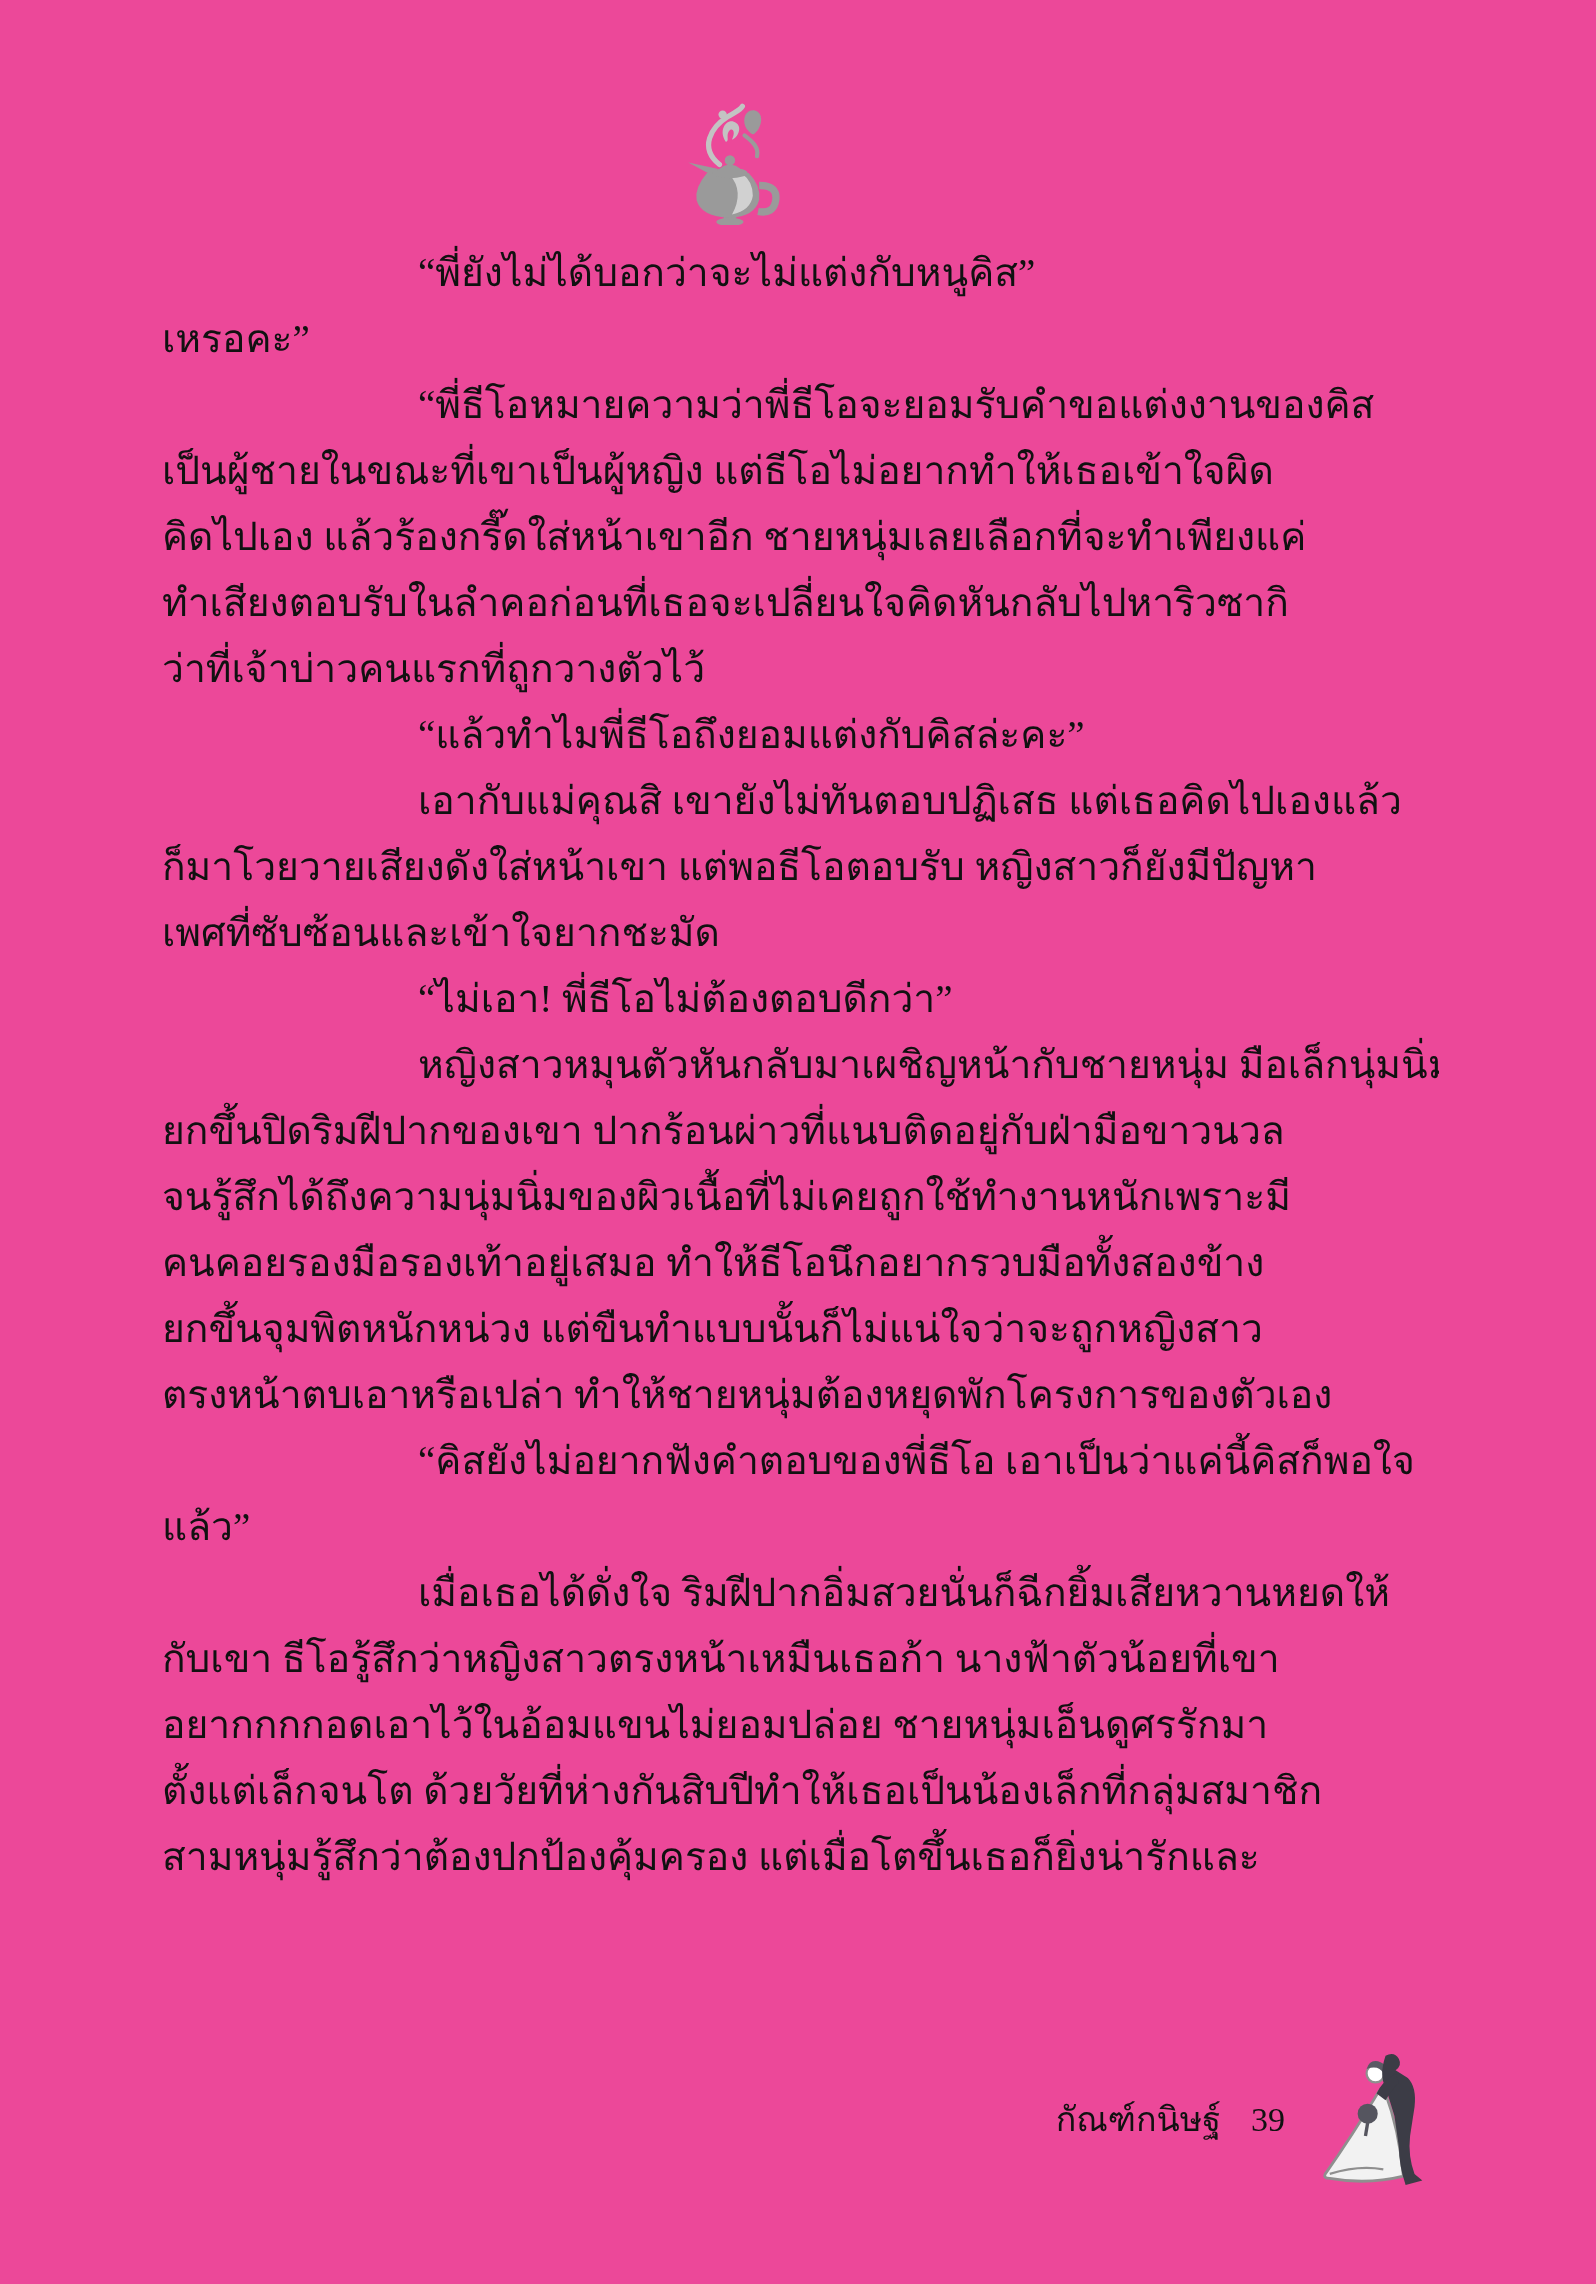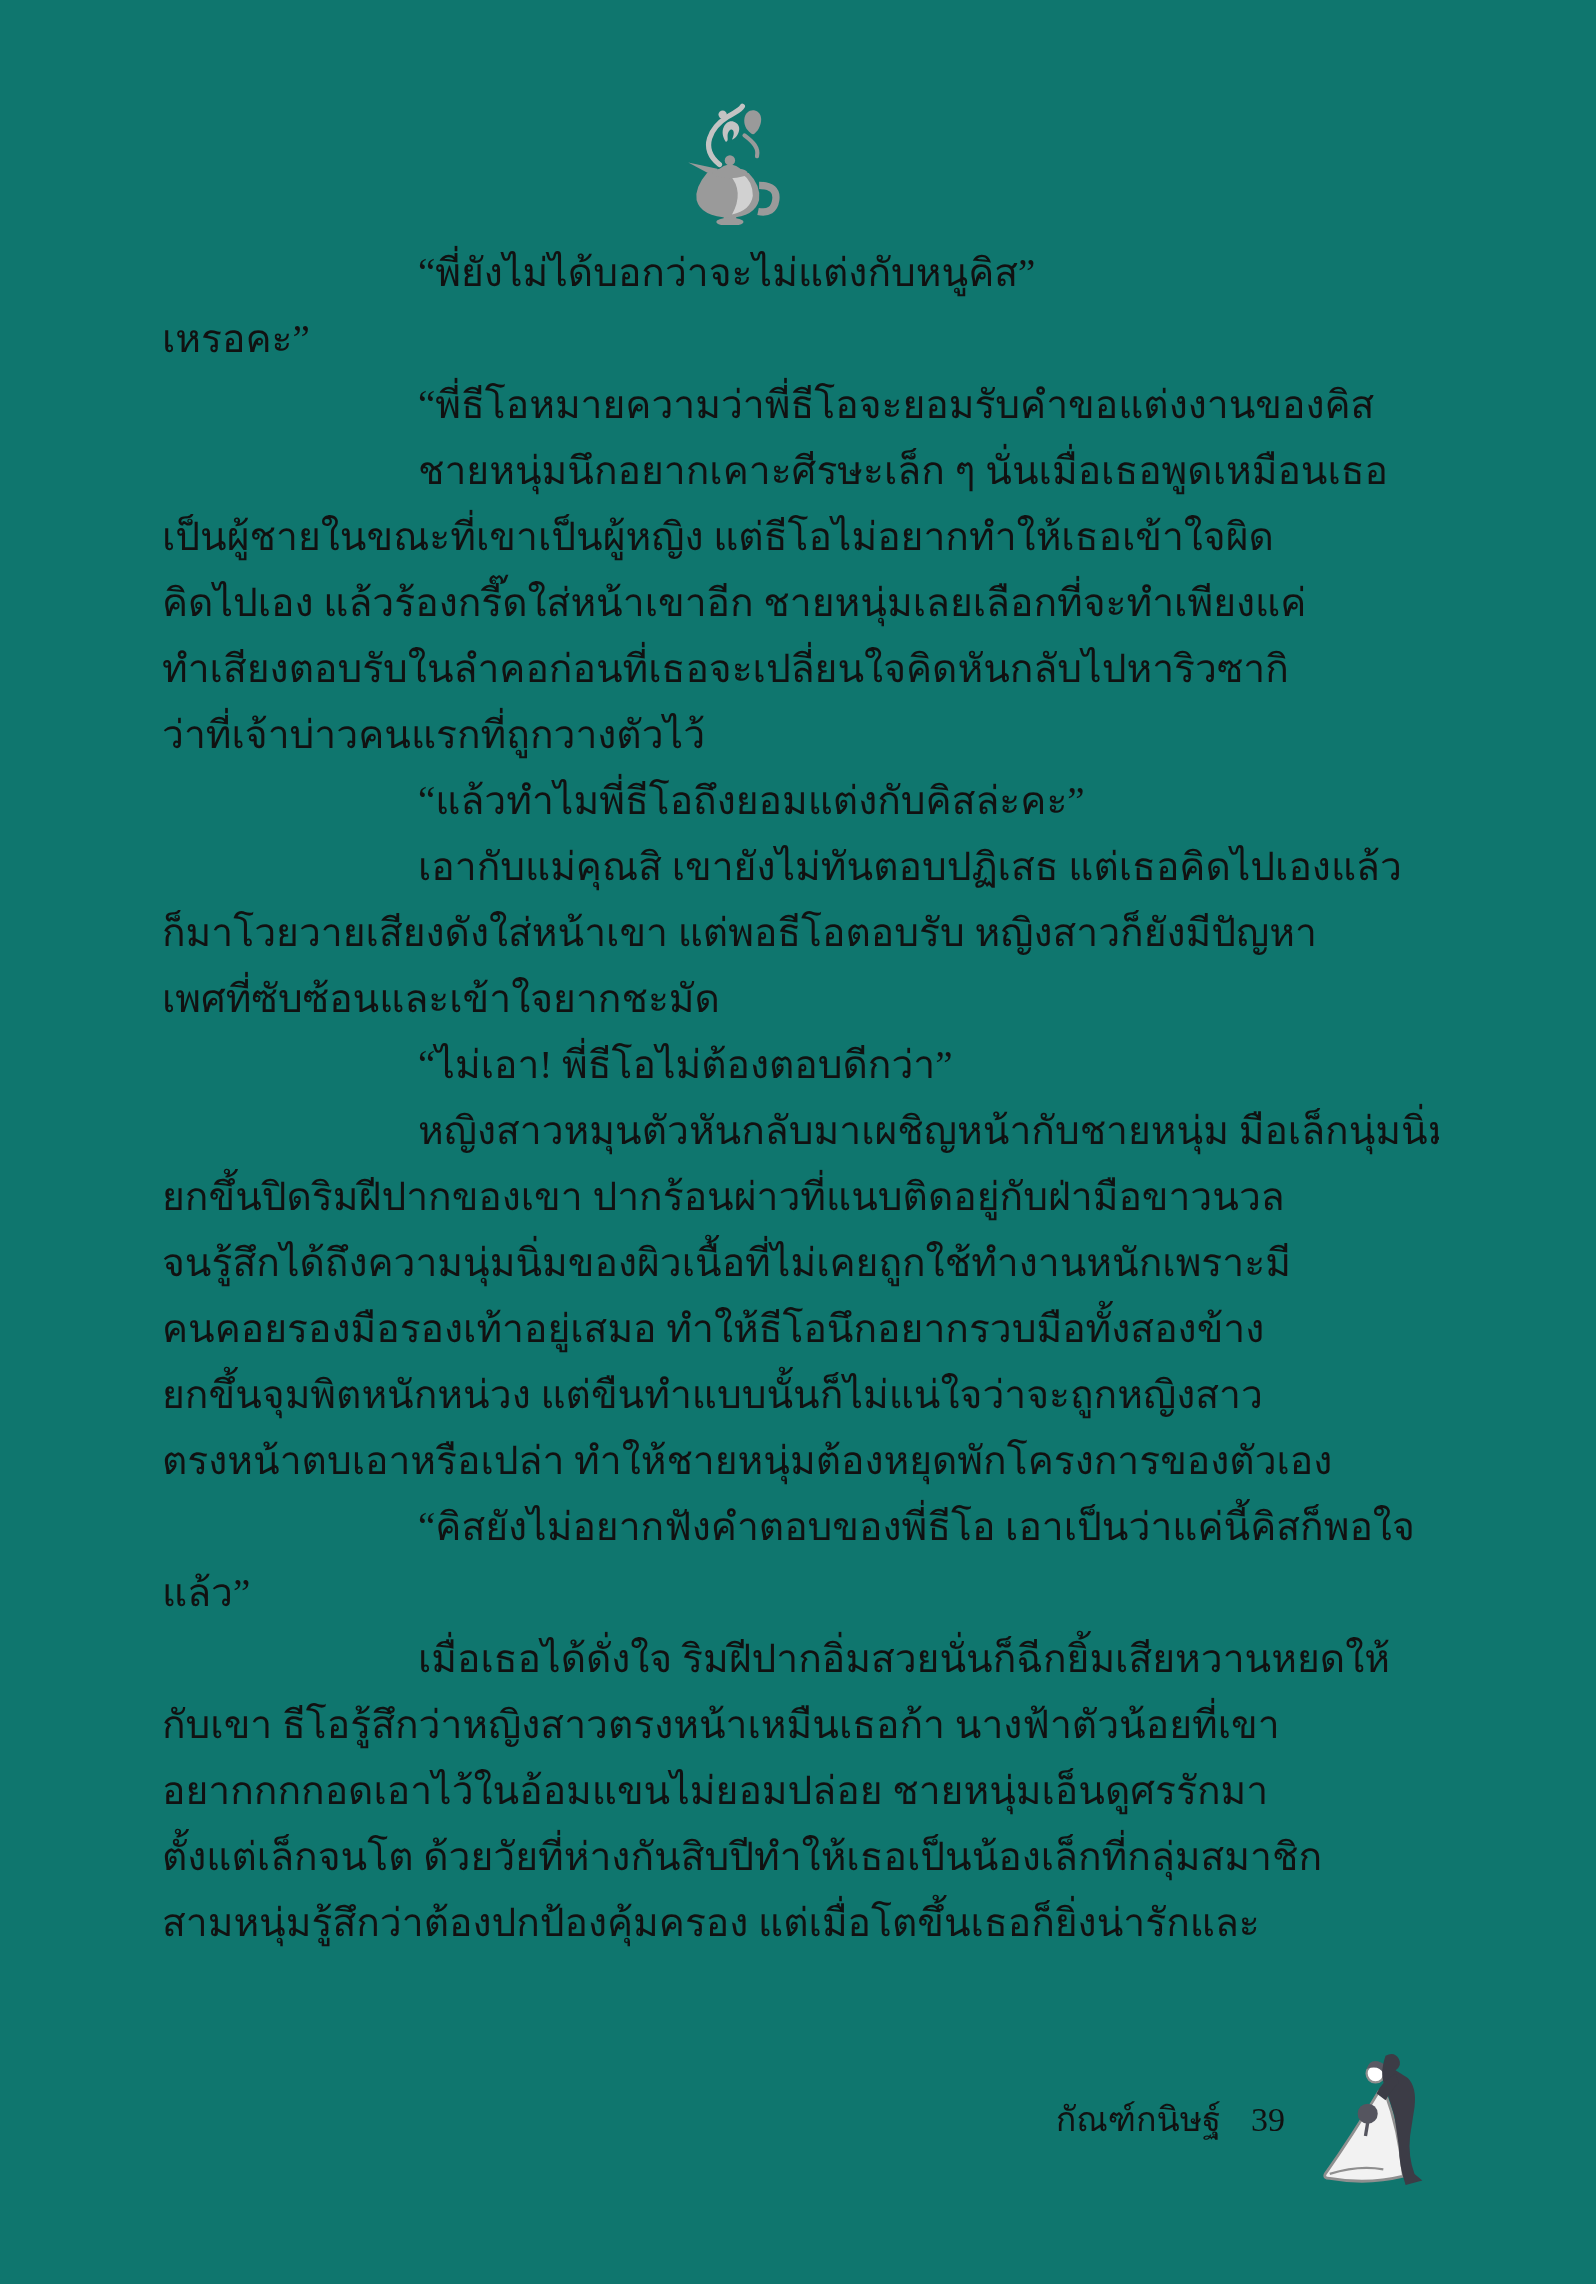--- a/index.html
+++ b/index.html
@@ -1,19 +1,19 @@
 <!DOCTYPE html>
 <html style="font-size:14.3px"><head>
 <meta charset="utf-8">
 <style>
   html,body{margin:0;padding:0;background:#e8e8e8;}
   .page{
     position:relative;
     width:1597px;height:2285px;
-    background:#0f766e;
+    background:#ec4899;
     overflow:hidden;
     font-family:"Liberation Serif","DejaVu Serif",serif;
     color:#111111;
   }
   .ornament{
     position:absolute;top:100px;left:679px;width:106px;height:125px;
   }
   .body-text{
     position:absolute;top:240px;left:162px;width:1277px;
     font-size:39px;line-height:66px;
@@ -62,21 +62,20 @@
 
       <rect x="42" y="111" width="12" height="5" fill="#9a9a9a"></rect>
       <ellipse cx="48" cy="117" rx="13" ry="4" fill="#9a9a9a"></ellipse>
     </svg>
   </div>
 
   <div class="body-text">
       <div class="line indent">“พี่ยังไม่ได้บอกว่าจะไม่แต่งกับหนูคิส”</div>
       <div class="line">เหรอคะ”</div>
       <div class="line indent">“พี่ธีโอหมายความว่าพี่ธีโอจะยอมรับคำขอแต่งงานของคิส</div>
-      <div class="line indent">ชายหนุ่มนึกอยากเคาะศีรษะเล็ก ๆ นั่นเมื่อเธอพูดเหมือนเธอ</div>
       <div class="line">เป็นผู้ชายในขณะที่เขาเป็นผู้หญิง แต่ธีโอไม่อยากทำให้เธอเข้าใจผิด</div>
       <div class="line">คิดไปเอง แล้วร้องกรี๊ดใส่หน้าเขาอีก ชายหนุ่มเลยเลือกที่จะทำเพียงแค่</div>
       <div class="line">ทำเสียงตอบรับในลำคอก่อนที่เธอจะเปลี่ยนใจคิดหันกลับไปหาริวซากิ</div>
       <div class="line">ว่าที่เจ้าบ่าวคนแรกที่ถูกวางตัวไว้</div>
       <div class="line indent">“แล้วทำไมพี่ธีโอถึงยอมแต่งกับคิสล่ะคะ”</div>
       <div class="line indent">เอากับแม่คุณสิ เขายังไม่ทันตอบปฏิเสธ แต่เธอคิดไปเองแล้ว</div>
       <div class="line">ก็มาโวยวายเสียงดังใส่หน้าเขา แต่พอธีโอตอบรับ หญิงสาวก็ยังมีปัญหา</div>
       <div class="line">เพศที่ซับซ้อนและเข้าใจยากชะมัด</div>
       <div class="line indent">“ไม่เอา! พี่ธีโอไม่ต้องตอบดีกว่า”</div>
       <div class="line indent">หญิงสาวหมุนตัวหันกลับมาเผชิญหน้ากับชายหนุ่ม มือเล็กนุ่มนิ่ม</div>

